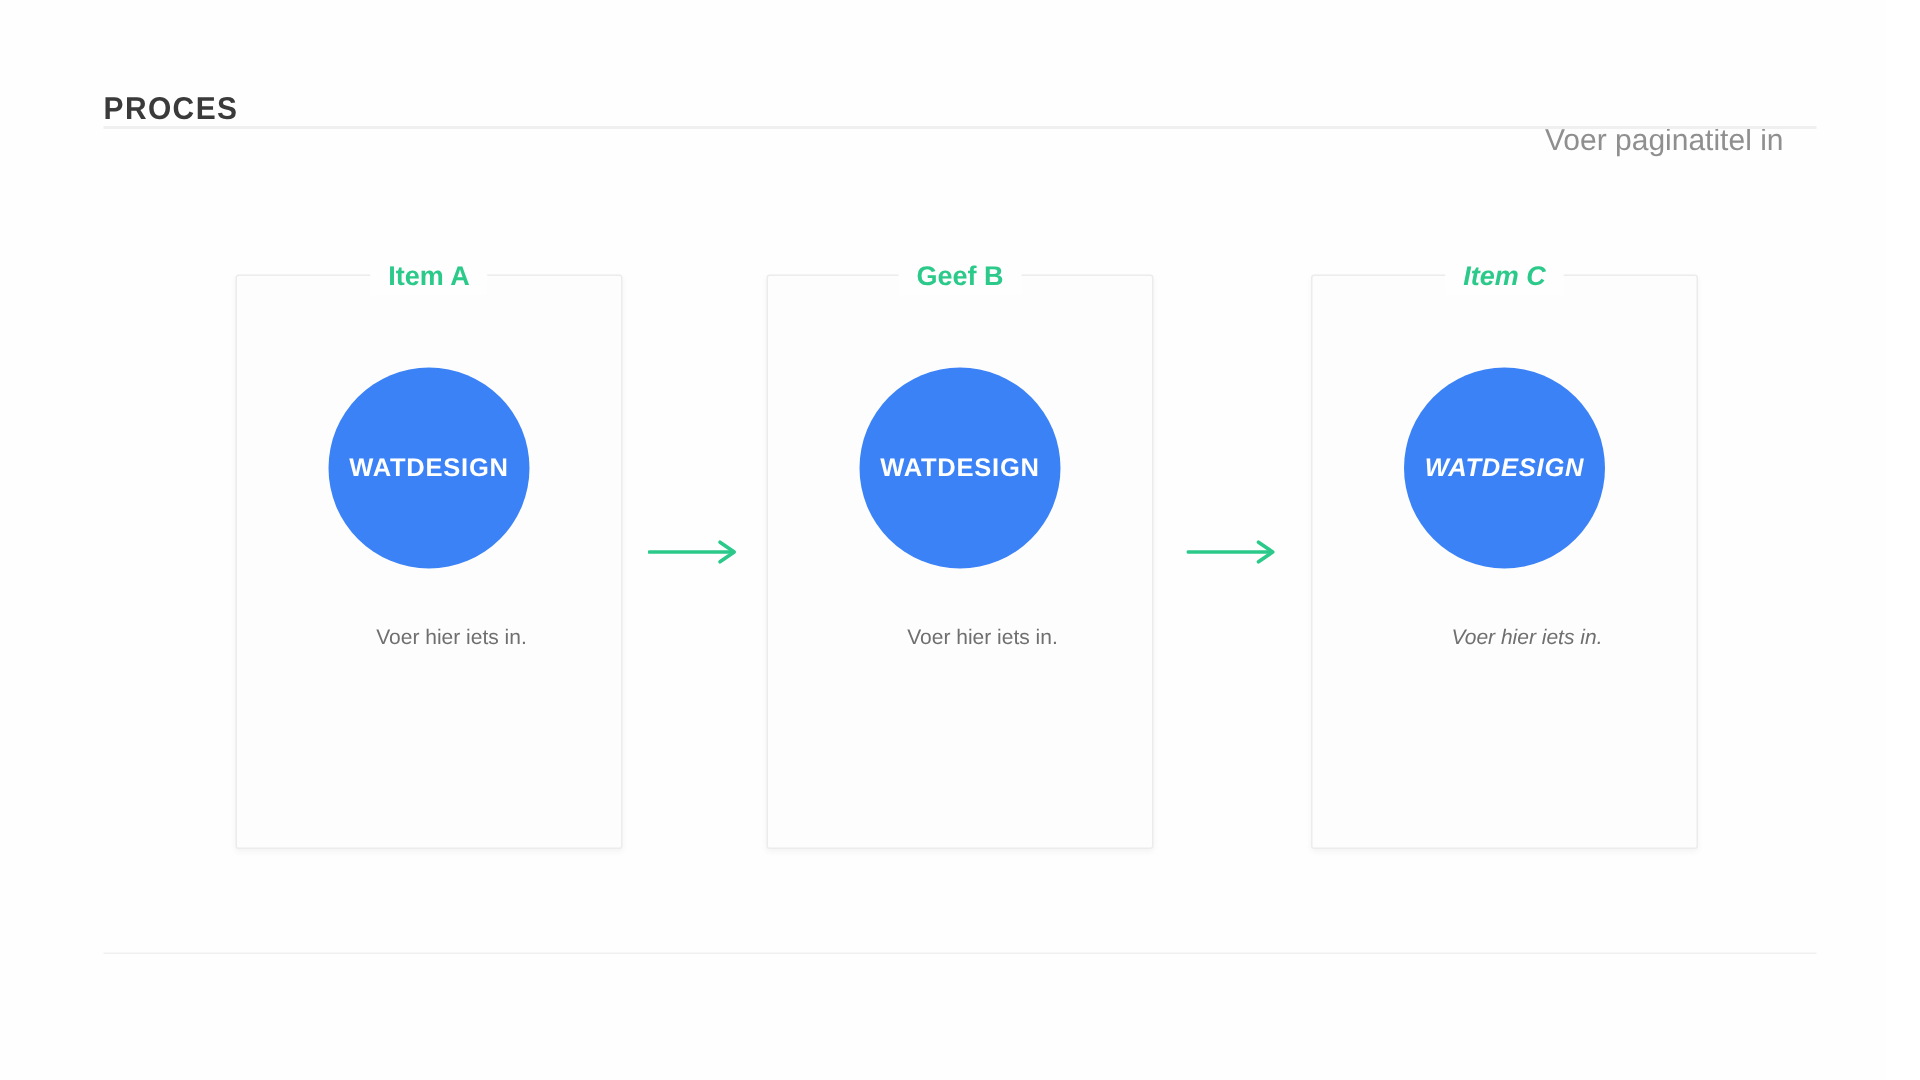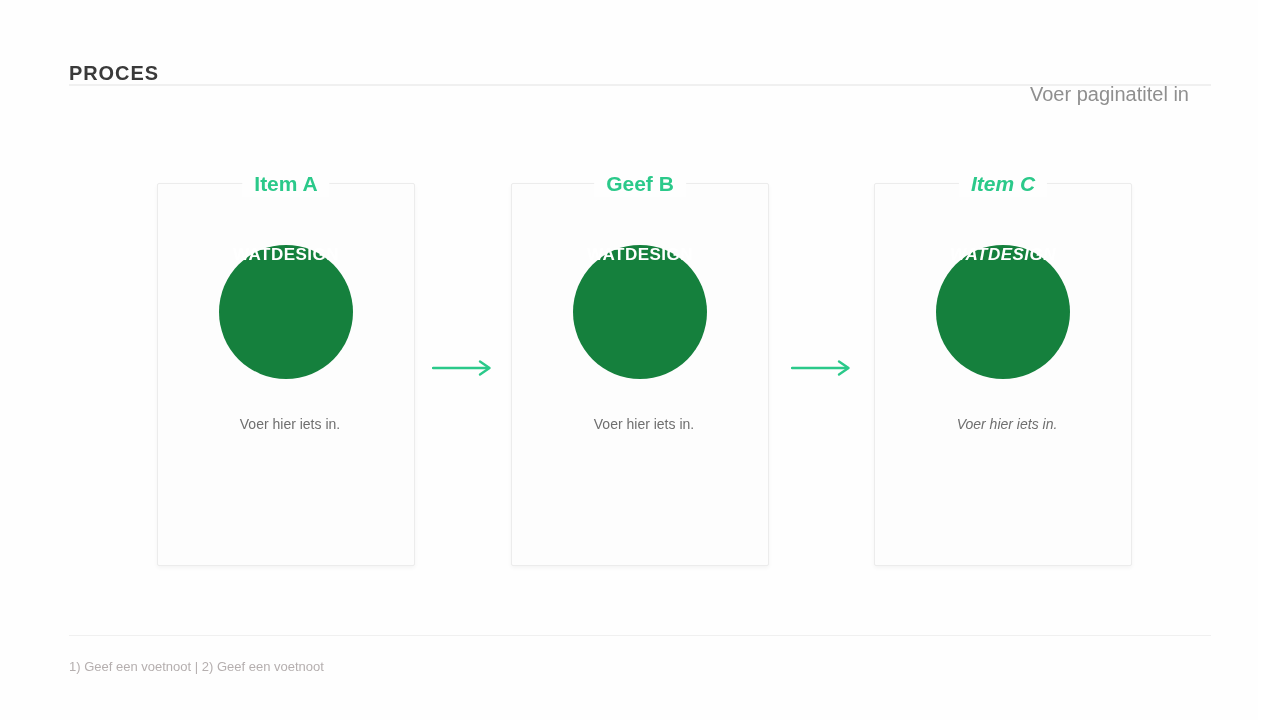--- a/index.html
+++ b/index.html
@@ -63,50 +63,51 @@
   .card.b { left: 511px; }
   .card.c { left: 874px; font-style: italic; }
 
   .card-label {
     position: absolute;
     top: -13px;
     left: 50%;
     transform: translateX(-50%);
     background: #fefefe;
     padding: 0 12px;
-    font-size: 21px;
+    font-size: 18px;
     font-weight: bold;
     color: #2bc98a;
     white-space: nowrap;
     line-height: 26px;
   }
 
   .circle {
     position: absolute;
     left: 50%;
     top: 61px;
     transform: translateX(-50%);
     width: 134px;
     height: 134px;
     border-radius: 50%;
-    background: #15803d;
+    background: #3b82f6;
     display: flex;
+    align-items: center;
     justify-content: center;
   }
   .circle-text {
     color: #ffffff;
     font-size: 17px;
     font-weight: bold;
     letter-spacing: 0.5px;
   }
 
   .card-hint {
     position: absolute;
     top: 232px;
-    left: 4px;
+    left: 15px;
     width: 100%;
     text-align: center;
     font-size: 14px;
     color: #6f6f6f;
   }
 
   
   .arrow {
     position: absolute;
     top: 359px;
@@ -170,15 +171,14 @@
 
   <div class="card c">
     <div class="card-label">Item C</div>
     <div class="circle">
       <span class="circle-text">WATDESIGN</span>
     </div>
     <div class="card-hint">Voer hier iets in.</div>
   </div>
 
   <div class="footer-rule"></div>
-  <div class="footnote">1) Geef een voetnoot | 2) Geef een voetnoot</div>
 
 </div>
 
 </body></html>

